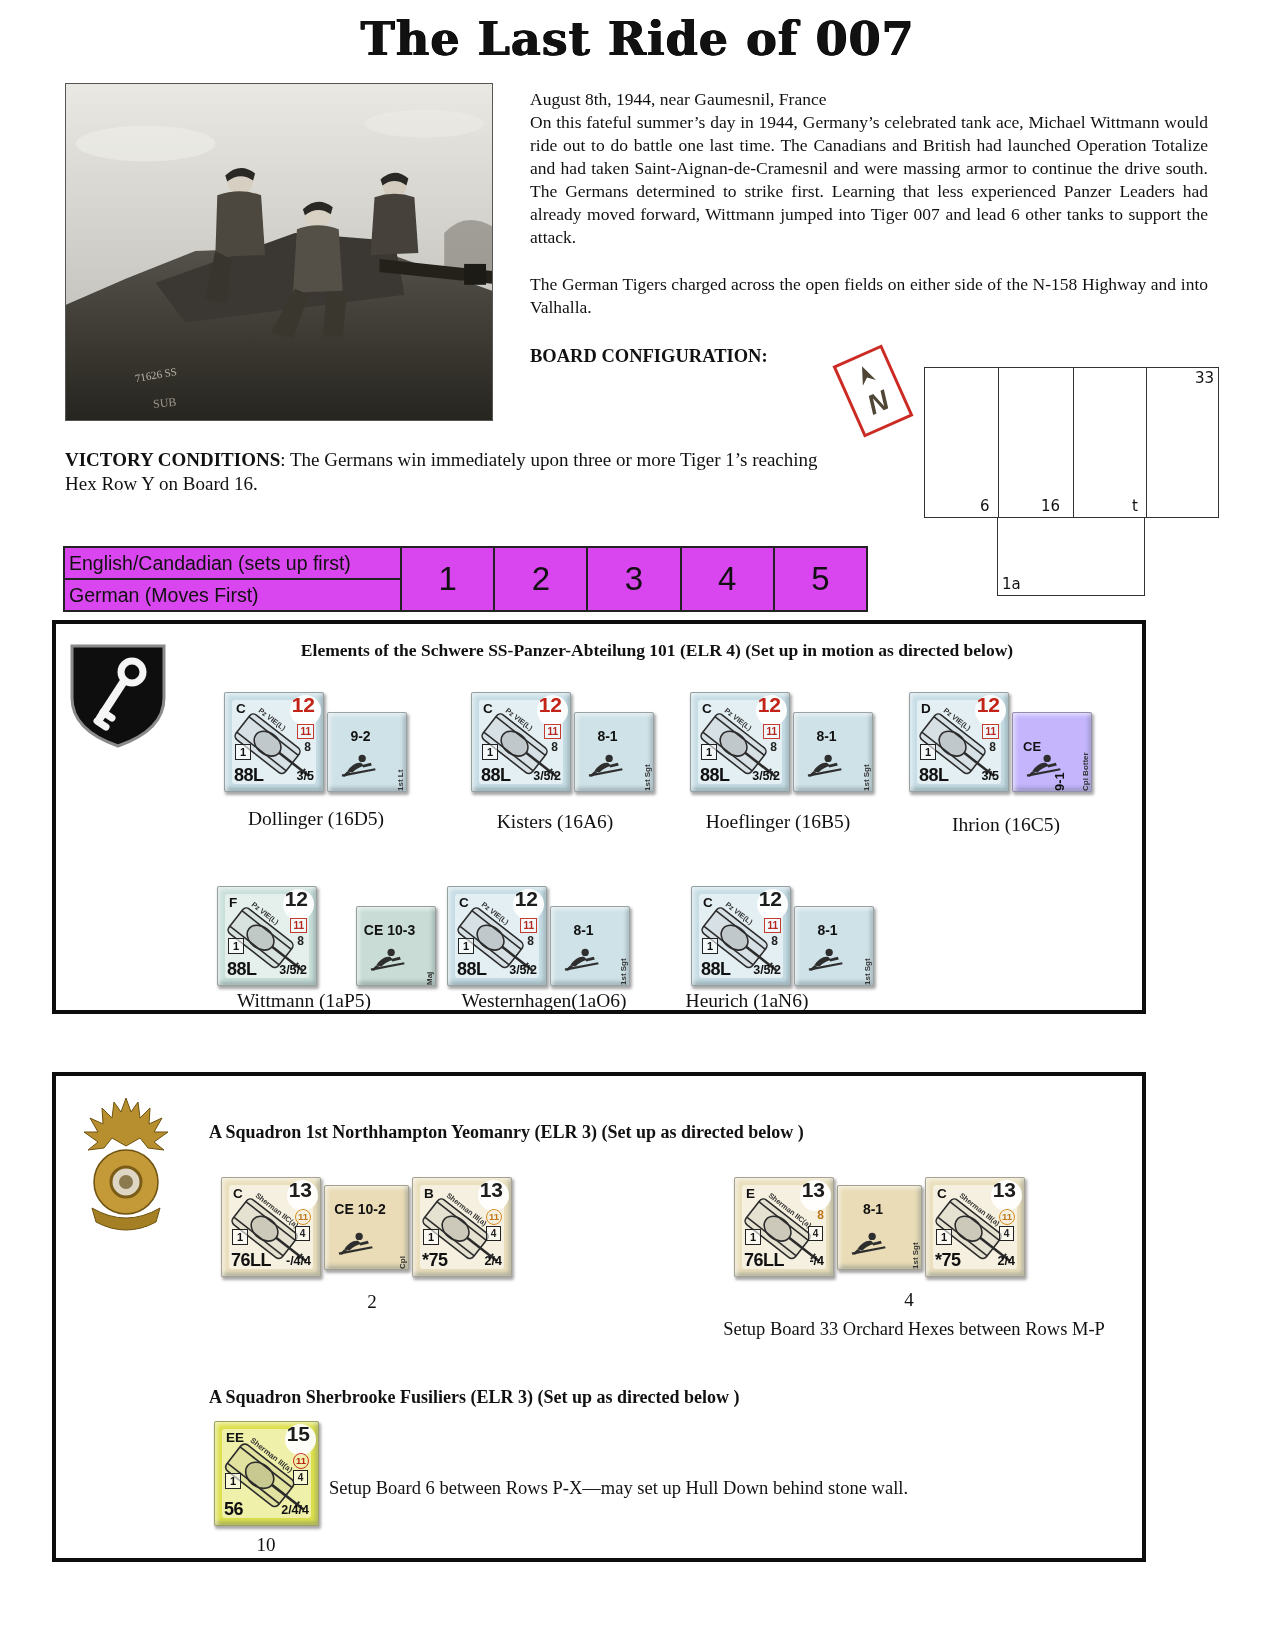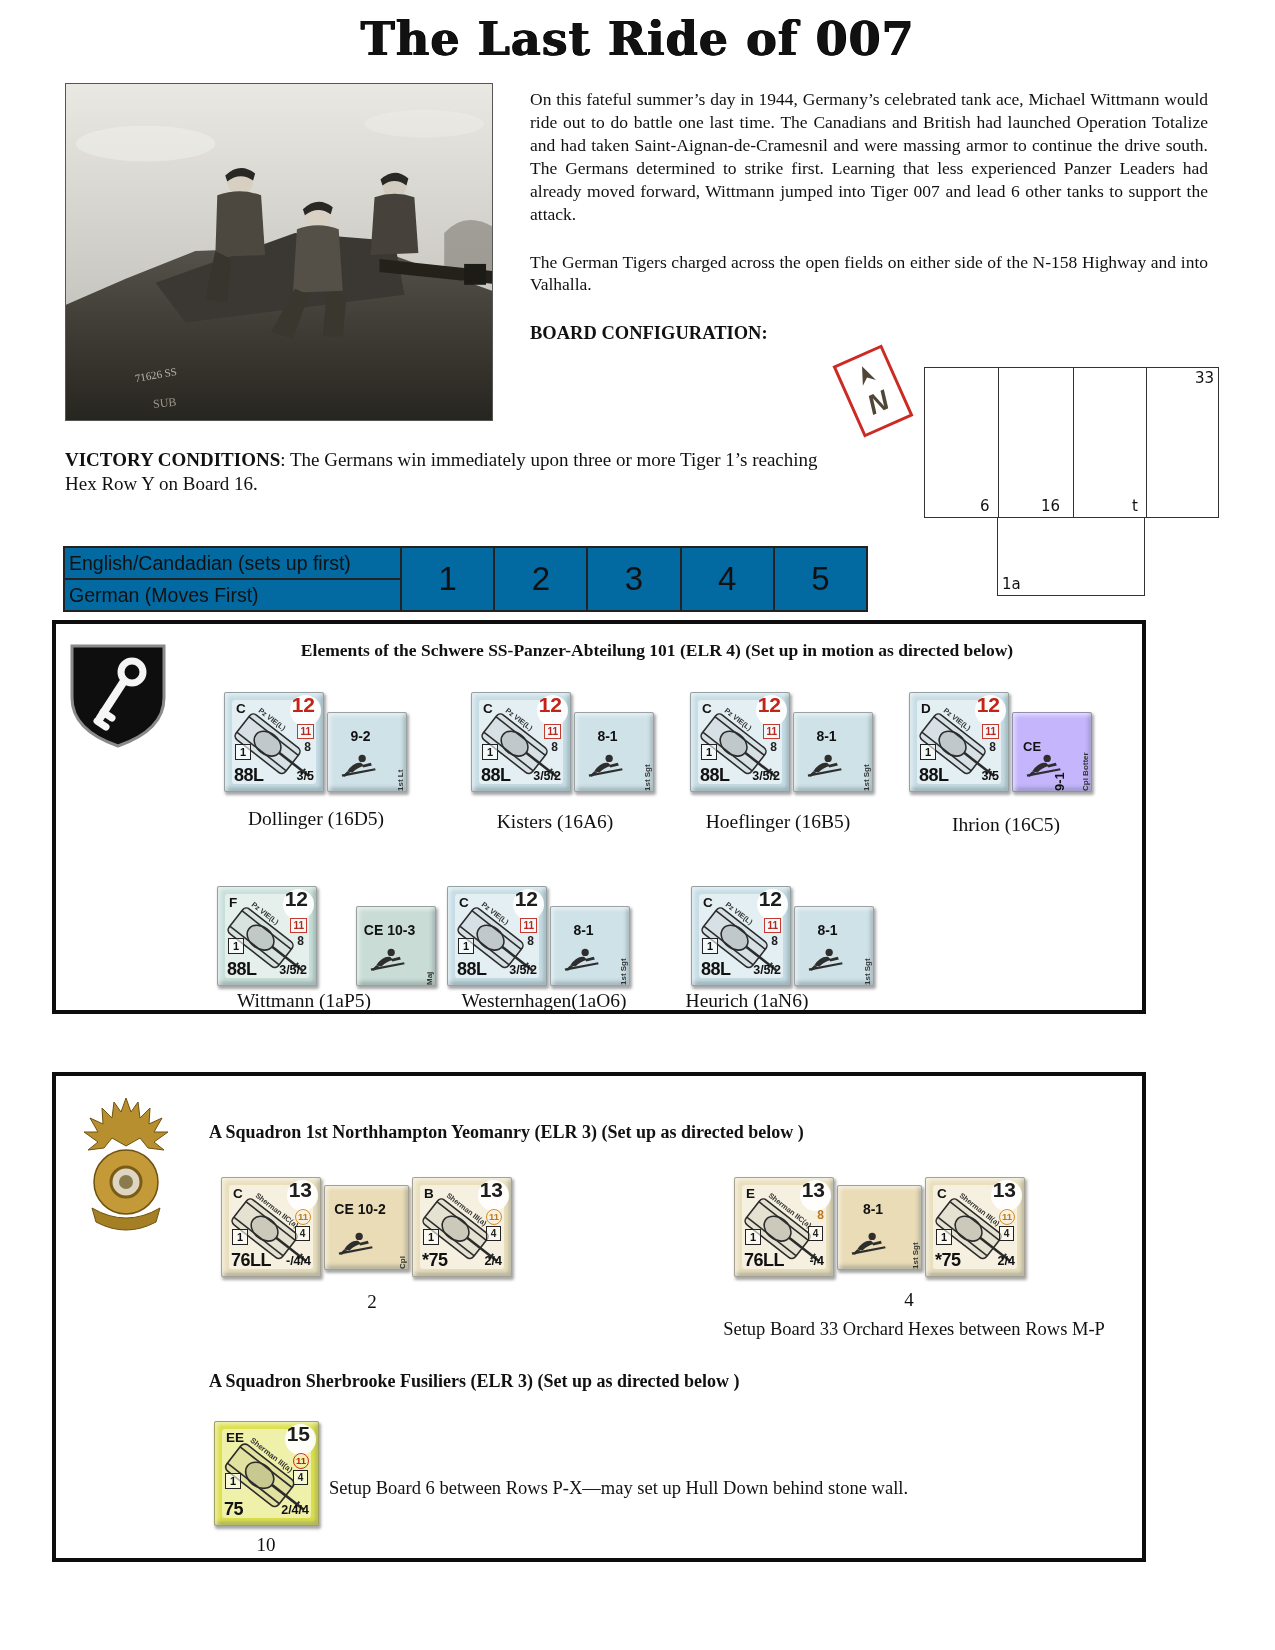--- a/index.html
+++ b/index.html
@@ -42,38 +42,38 @@
   .lbl-t{left:207px;bottom:2px;}
   .lbl-33{right:4px;top:1px;}
   .bd-1a{position:absolute;left:73px;top:151px;width:148px;height:78px;border:1.5px solid #333;border-top:none;background:#fff;}
   .lbl-1a{position:absolute;left:4px;bottom:2px;}
 
   
   .victory{position:absolute;left:65px;top:448px;width:768px;font-size:19px;line-height:1.25;}
   .victory b{font-size:19px;}
 
   
-  .turntrack{position:absolute;left:63px;top:546px;width:805px;height:66px;border:2px solid #222;display:flex;background:#0369a1;}
+  .turntrack{position:absolute;left:63px;top:546px;width:805px;height:66px;border:2px solid #222;display:flex;background:#d946ef;}
   .tt-labels{width:337px;border-right:2px solid #222;display:flex;flex-direction:column;}
   .tt-l1,.tt-l2{flex:1;display:flex;align-items:center;padding-left:4px;
                 font-family:"Liberation Sans",sans-serif;font-size:19.5px;white-space:nowrap;}
   .tt-l1{border-bottom:2px solid #222;}
   .tt-cells{flex:1;display:flex;}
   .tt-cell{flex:1;border-right:2px solid #222;display:flex;align-items:center;justify-content:center;
            font-family:"Liberation Sans",sans-serif;font-size:33px;}
   .tt-cell:last-child{border-right:none;}
 
   
   .gbox{position:absolute;left:52px;top:620px;width:1094px;height:394px;border:4px solid #0d0d0d;}
   .bbox{position:absolute;left:52px;top:1072px;width:1094px;height:490px;border:4px solid #0d0d0d;padding-left:38px;}
   .gheader{position:absolute;left:130px;right:14px;top:16px;text-align:center;
            font-weight:bold;font-size:17.5px;}
   .bheader{position:absolute;font-weight:bold;font-size:18px;}
   .bheader.h1{left:153px;top:46px;}
-  .bheader.h2{left:153px;top:295px;}
+  .bheader.h2{left:153px;top:311px;}
   .ss-shield{position:absolute;left:10px;top:16px;width:104px;height:112px;}
   .fus-badge{position:absolute;left:24px;top:20px;width:92px;height:142px;}
   .ccap{position:absolute;width:220px;text-align:center;font-size:19.5px;}
   .gnum{position:absolute;width:200px;text-align:center;font-size:19px;}
   .bcap{position:absolute;text-align:center;font-size:18.5px;}
   .bcap2{position:absolute;font-size:18.5px;}
 
   
   .cgroup{position:absolute;display:flex;align-items:flex-end;gap:3px;}
   .bbox .cgroup{align-items:center;}
@@ -159,20 +159,21 @@
         <circle cx="330" cy="102" r="12" fill="#d3ccbf"></circle>
         <path d="M316 96 Q330 83 344 95 L342 102 Q330 93 318 102 Z" fill="#2a2824"></path>
         <path d="M310 114 Q330 107 350 114 L354 170 L306 172 Z" fill="#46423b"></path>
       </g>
       <text x="70" y="300" font-size="11" fill="#cfc9bb" opacity="0.85" transform="rotate(-10 70 300)">71626 SS</text>
       <text x="88" y="326" font-size="12" fill="#c9c3b5" opacity="0.7" transform="rotate(-6 88 326)">SUB</text>
     </svg>
   </div>
 
   <div class="intro">
+    <div>August 8th, 1944, near Gaumesnil, France</div>
     <div class="p">On this fateful summer’s day in 1944, Germany’s celebrated tank ace, Michael Wittmann would ride out to do battle one last time.  The Canadians and British had launched Operation Totalize and had taken  Saint-Aignan-de-Cramesnil and were massing armor to continue the drive south. The Germans determined to strike first. Learning that less experienced Panzer Leaders had already moved forward, Wittmann jumped into Tiger 007 and lead 6 other tanks to support the attack.</div>
     <div class="p2">The German Tigers charged across the open fields on either side of the N-158 Highway and into Valhalla.</div>
     <div class="bc-label">BOARD CONFIGURATION:</div>
   </div>
 
   <div class="compass">
     <svg viewBox="0 0 40 44">
       <polygon points="20,2 31,30 20,21 9,30" fill="#4f4636"></polygon>
     </svg>
     <span class="compass-n">N</span>
@@ -649,21 +650,21 @@
               <line x1="13" y1="0" x2="52" y2="0" stroke-width="2.6"></line>
               <line x1="44" y1="-3.5" x2="44" y2="3.5" stroke-width="2"></line>
               <text x="-30" y="-20" font-size="7.5" stroke="none" fill="#333" font-family="Liberation Sans, sans-serif" font-weight="bold">Sherman III(a)</text>
             </g>
           </svg>
           <div class="c-letter">EE</div>
           <div class="c-top" style="color:#1c1c1c">15</div>
           <div class="c-b1 circle-red">11</div>
           <div class="c-b2 box">4</div>
           <div class="c-box1">1</div>
-          <div class="c-gun">75</div>
+          <div class="c-gun">56</div>
           <div class="c-rate">2/4/4</div>
         </div>
       </div>
     <div class="gnum" style="left:110px;top:458px">10</div>
     <div class="bcap2" style="left:273px;top:402px;width:660px">Setup Board 6  between Rows P-X—may set up Hull Down behind stone wall.</div>
   </section>
 
 </div>
 
 </body></html>

